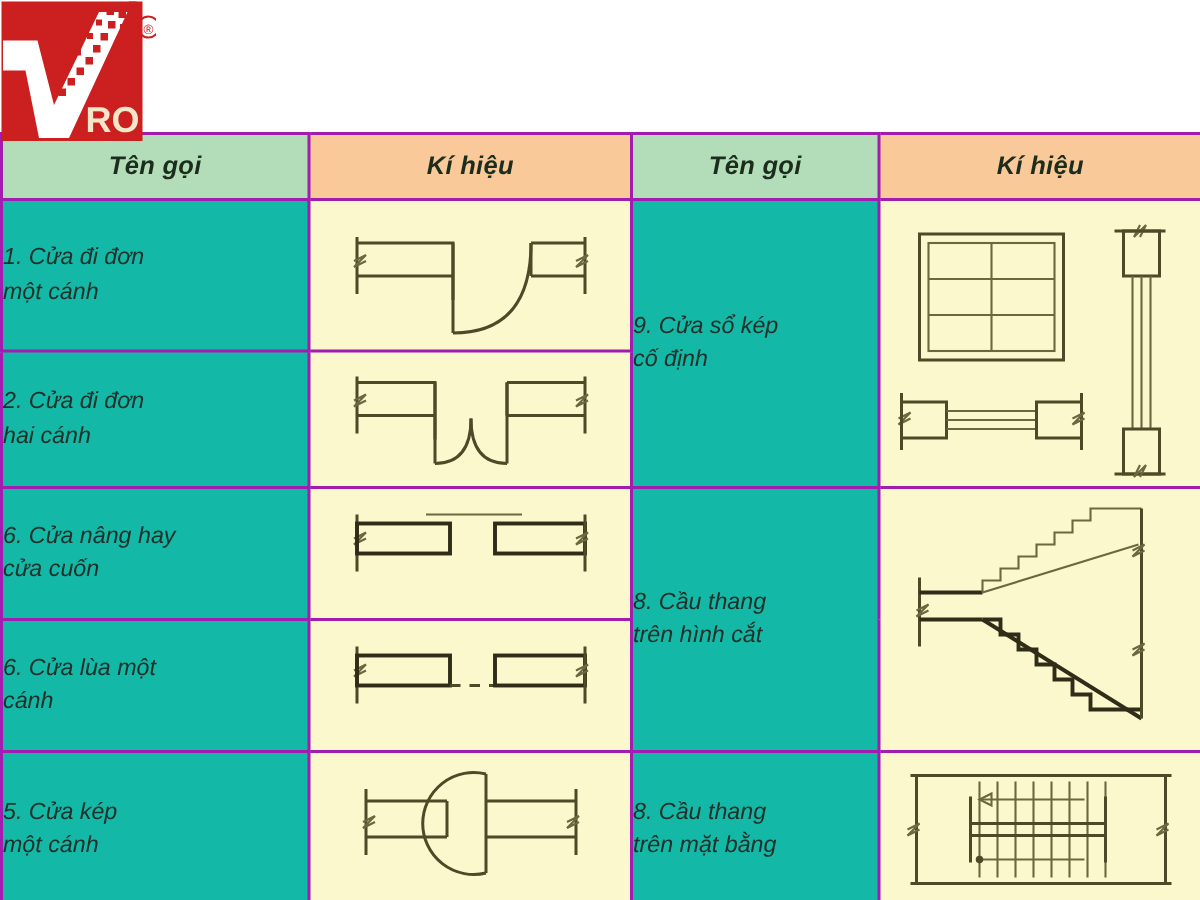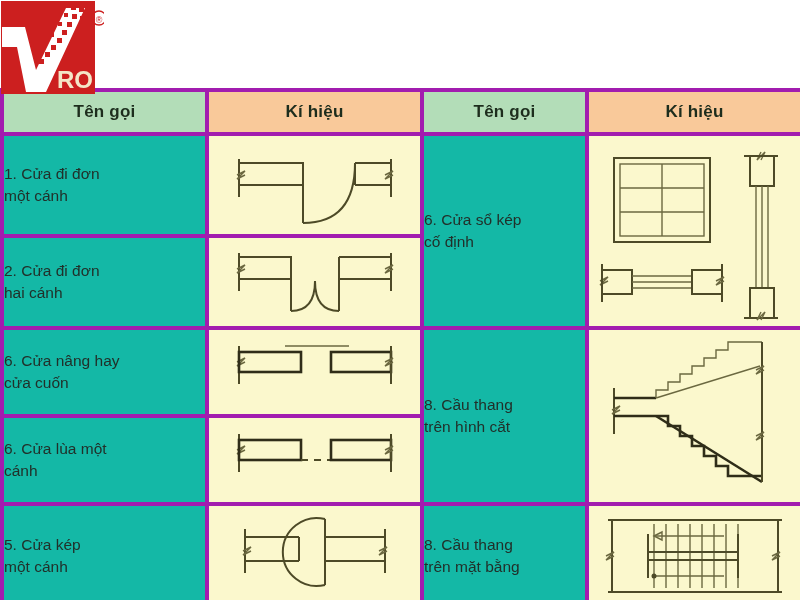--- a/index.html
+++ b/index.html
@@ -19,23 +19,24 @@
   #logo svg { display:block; }
 
   
   #symbol-table {
     position: absolute; left: 0; top: 88px;
     width: 800px; height: 512px;
     border-collapse: collapse;
     table-layout: fixed;
   }
   #symbol-table td, #symbol-table th {
-    border: 4px solid #a21caf;
+    border: 2px solid #a21caf;
     padding: 0;
     vertical-align: middle;
+    font-style: italic;
   }
   th.hdr-name {
     background: #b3ddb8;
     color: #1d2d1d;
     font-size: 17px; font-weight: bold;
     height: 44px; text-align: center;
     letter-spacing: .2px;
   }
   th.hdr-sym {
     background: #f9c99a;
@@ -132,21 +133,21 @@
             <path class="ln" d="M88 86 Q140 86 140 26"></path>
 
             <path class="ln" d="M140 26 L176 26"></path>
             <path class="ln" d="M140 48 L176 48"></path>
             <path class="ln" d="M140 26 L140 48"></path>
             <path class="ln" d="M176 22 L176 60"></path>
             <path class="ln-t" d="M170 38 L178 34 L170 42 L178 38"></path>
           </svg>
         </td>
 
-        <td class="cell-name" rowspan="2" style="white-space:pre-line">6. Cửa sổ kép
+        <td class="cell-name" rowspan="2" style="white-space:pre-line">9. Cửa sổ kép
 cố định</td>
 
         <td class="cell-sym" rowspan="2">
           <svg width="206" height="190" viewBox="0 0 206 190">
 
             <rect class="ln" x="22" y="22" width="96" height="84"></rect>
             <rect class="ln-t" x="28" y="28" width="84" height="72"></rect>
             <path class="ln-t" d="M70 28 L70 100"></path>
             <path class="ln-t" d="M28 52 L112 52"></path>
             <path class="ln-t" d="M28 76 L112 76"></path>

